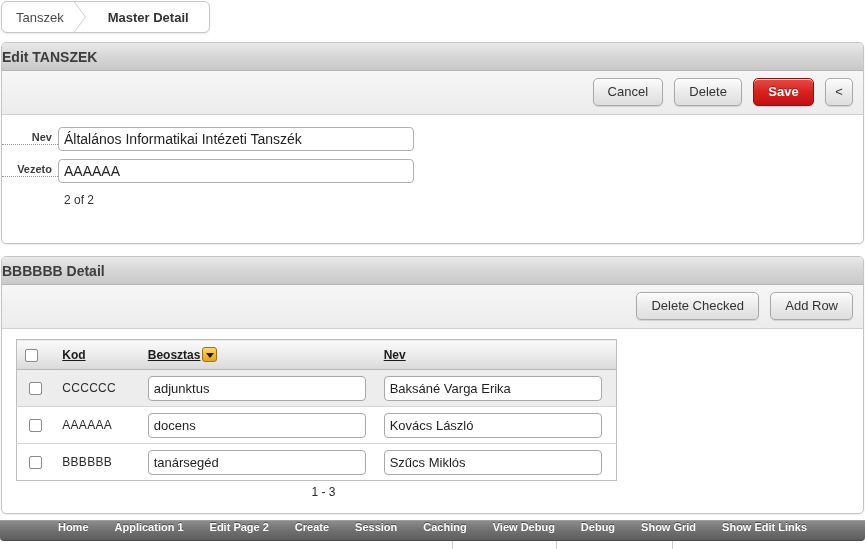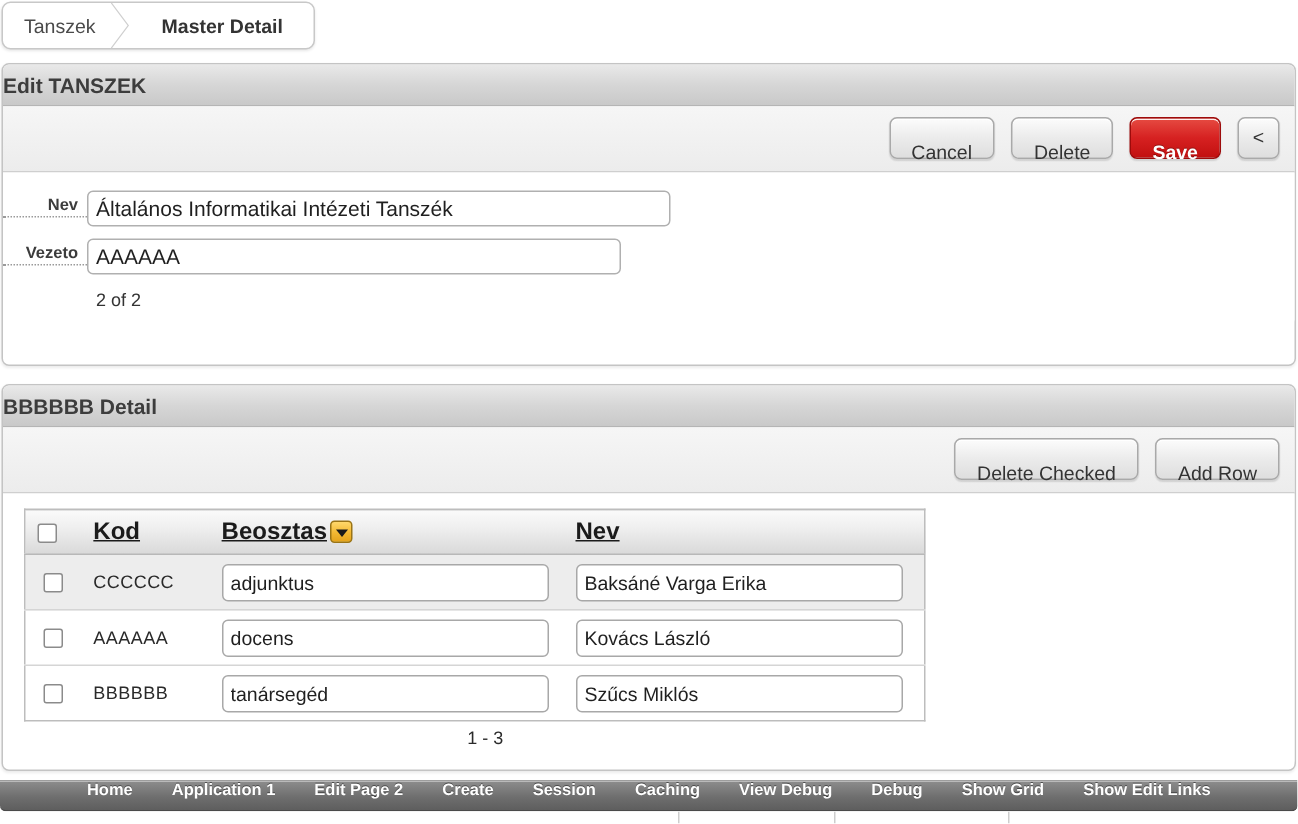--- a/index.html
+++ b/index.html
@@ -102,21 +102,21 @@
   .region-body {
     background: #ffffff;
     border-radius: 0 0 4px 4px;
   }
 
   
   .btn {
     display: inline-block;
     height: 28px;
     line-height: 26px;
-    padding: 10px 14px;
+    padding: 0 14px;
     margin-left: 8px;
     font-size: 13px;
     font-family: "Liberation Sans", sans-serif;
     color: #333333;
     background: linear-gradient(to bottom, #fcfcfc 0%, #ebebeb 50%, #dedede 100%);
     border: 1px solid #a9a9a9;
     border-radius: 5px;
     box-shadow: 0 1px 1px rgba(0,0,0,0.12), inset 0 1px 0 rgba(255,255,255,0.9);
     cursor: pointer;
     vertical-align: top;
@@ -160,21 +160,21 @@
     height: 24px;
     font-size: 14px;
     font-family: "Liberation Sans", sans-serif;
     color: #1f1f1f;
     padding: 1px 5px;
     border: 1px solid #b0b0b0;
     border-radius: 4px;
     background: #ffffff;
     outline: none;
   }
-  #field-nev { width: 389px; }
+  #field-nev { width: 356px; }
   #field-vezeto { width: 356px; }
   .row-count {
     font-size: 12px;
     color: #333333;
     padding-left: 62px;
     padding-top: 2px;
   }
 
   
   .grid-wrap {
@@ -193,21 +193,21 @@
     text-align: left;
     padding: 0 8px;
     font-size: 12px;
     font-weight: normal;
     white-space: nowrap;
   }
   table.tabform thead th a.colhdr {
     color: #1b1b1b;
     font-weight: bold;
     text-decoration: underline;
-    font-size: 16px;
+    font-size: 12px;
     cursor: pointer;
   }
   .sort-btn {
     display: inline-block;
     width: 15px; height: 15px;
     margin-left: 2px;
     vertical-align: -3px;
     background: linear-gradient(to bottom, #ffd86b 0%, #f3b832 55%, #e5a41c 100%);
     border: 1px solid #9a7416;
     border-radius: 3px;

